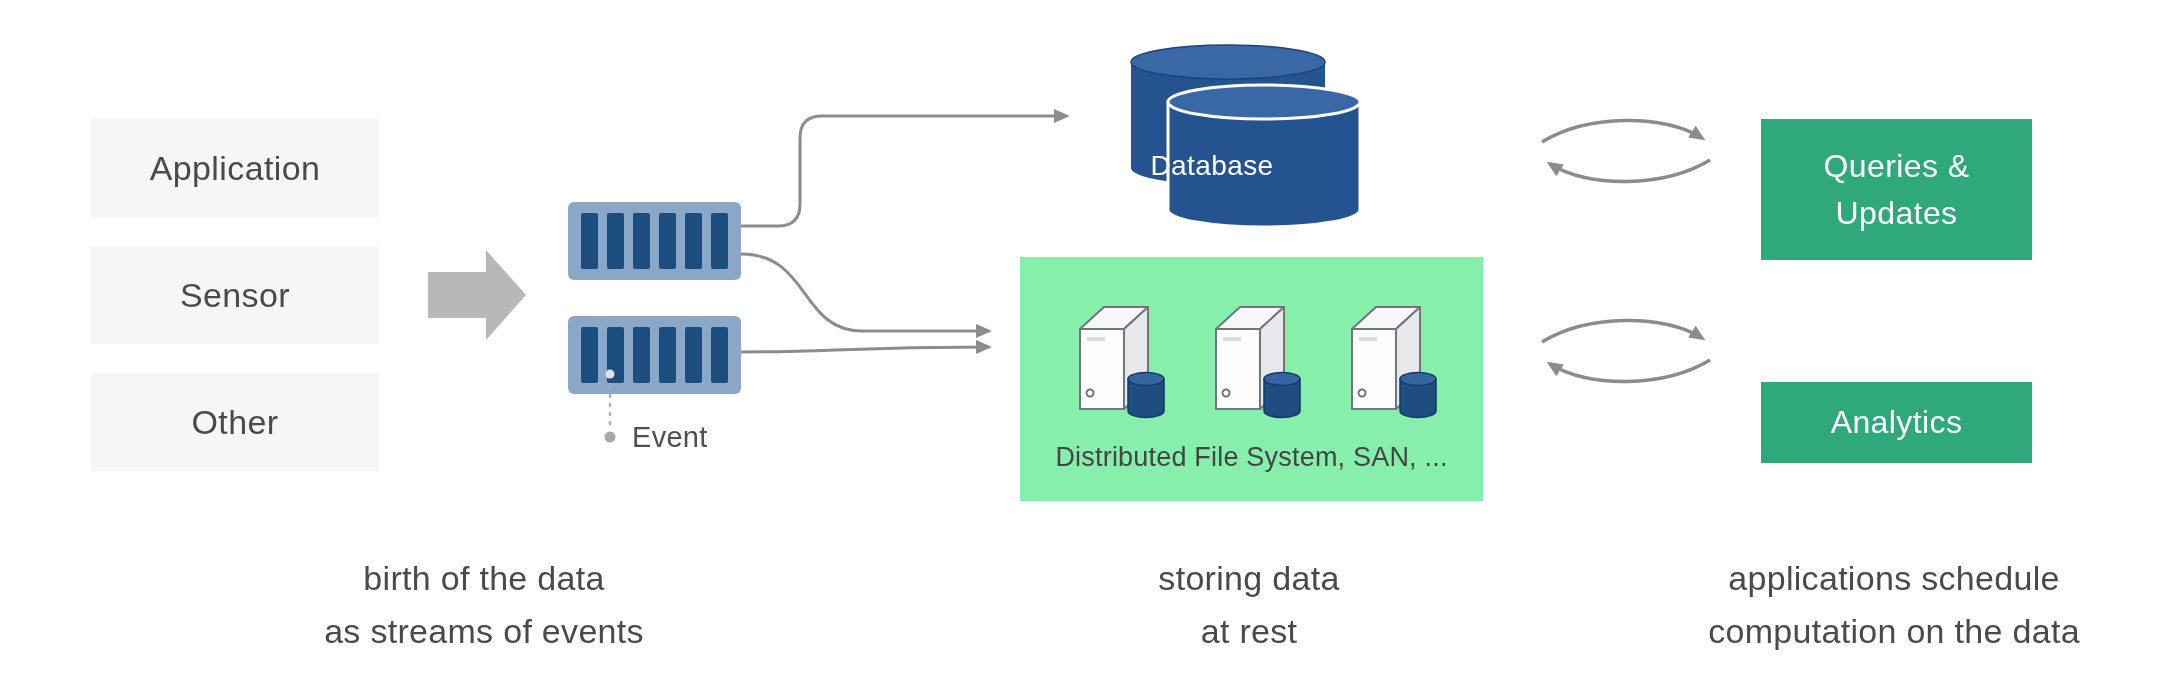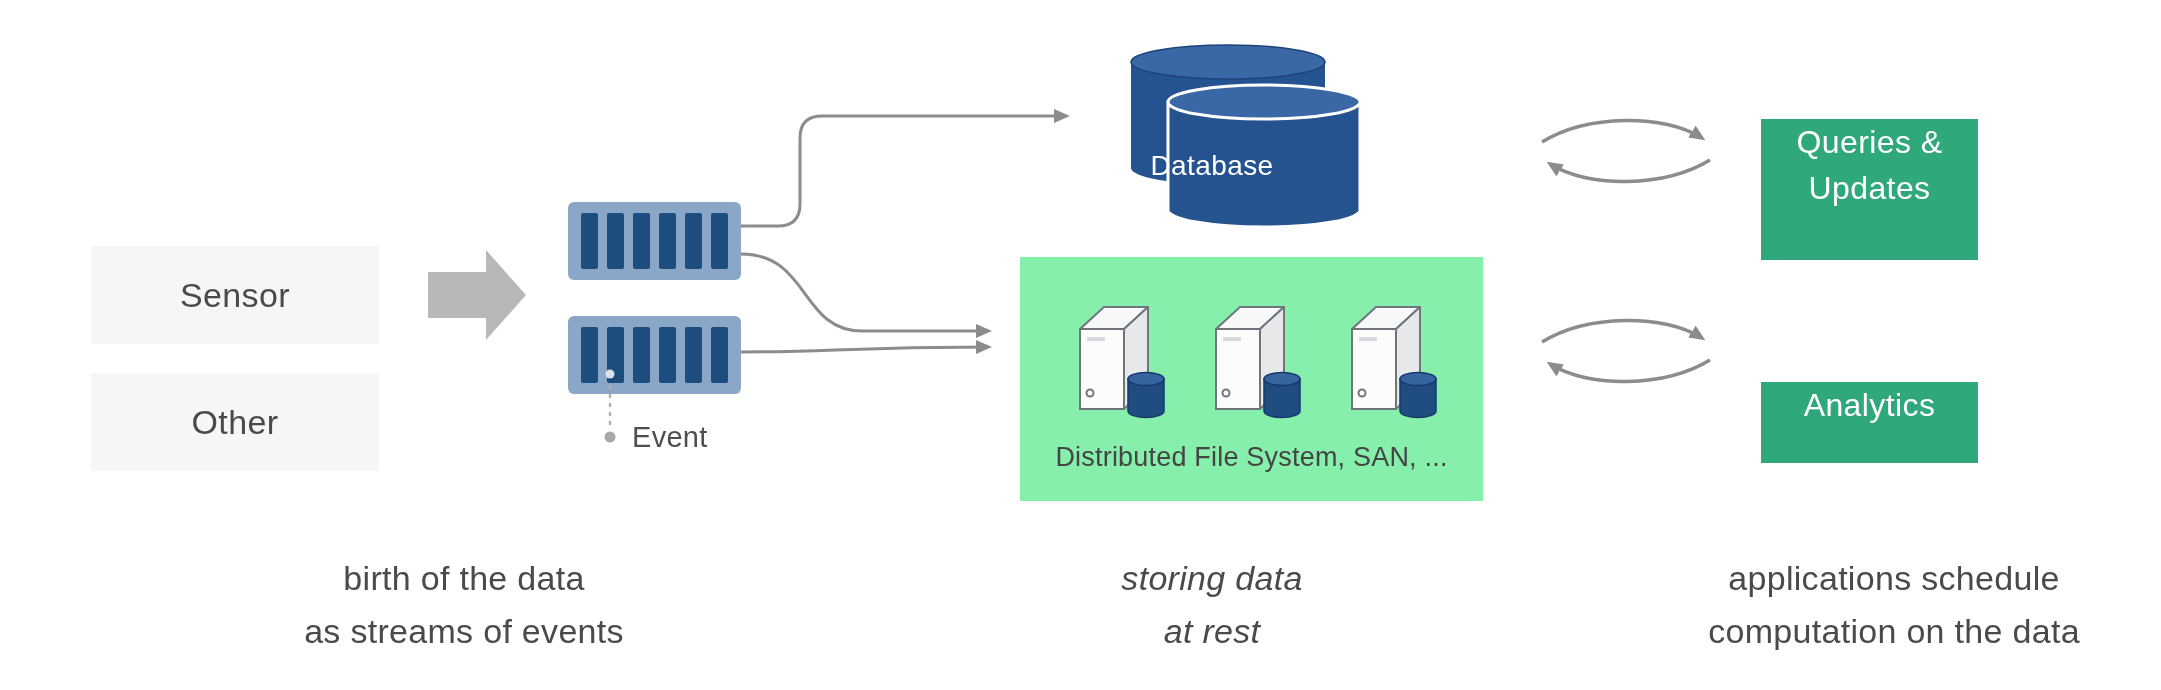--- a/index.html
+++ b/index.html
@@ -36,51 +36,54 @@
     text-decoration:underline;
   }
   .servers { display:flex; justify-content:center; gap:24px; padding-top:38px; }
   .fs-label {
     position:absolute; bottom:28px; left:0; width:100%;
     text-align:center; font-size:27px; color:#454545; letter-spacing:0.2px;
   }
 
   
   .app-box {
-    position:absolute; left:1761px; width:217px;
+    position:absolute; left:1761px; width:271px;
     background:#2fa87c; color:#ffffff;
-    display:flex; justify-content:center;
+    display:flex; align-items:center; justify-content:center;
     text-align:center; font-size:32px; line-height:1.45; letter-spacing:0.4px;
     padding:0 4px; box-sizing:border-box;
   }
   #app-0 { top:119px; height:141px; }
   #app-1 { top:281px; height:81px; }
   #app-2 { top:382px; height:81px; }
 
   
   .event-label {
     position:absolute; left:632px; top:421px;
     font-size:29px; color:#4f4f4f; letter-spacing:0.3px;
   }
 
   
   .caption {
     position:absolute; top:552px; width:480px;
     text-align:center; font-size:34px; color:#4a4a4a; line-height:1.55; letter-spacing:0.3px;
   }
-  #cap-left { left:224px; } #cap-mid { left:972px;font-style:italic; } #cap-right { left:1654px; }
+  #cap-left { left:244px; } #cap-mid { left:1009px; } #cap-right { left:1654px; }
 
   
   #connector-layer { position:absolute; left:0; top:0; pointer-events:none; z-index:10; }
 </style>
 </head>
 <body>
 
 <div class="canvas">
 
+  <div class="source-box" id="src-0">
+    <span>Application</span>
+  </div>
   <div class="source-box" id="src-1">
     <span>Sensor</span>
   </div>
   <div class="source-box" id="src-2">
     <span>Other</span>
   </div>
 
   <div class="stream-box" id="stream-0">
     <div class="stream-bar"></div>
     <div class="stream-bar"></div>

